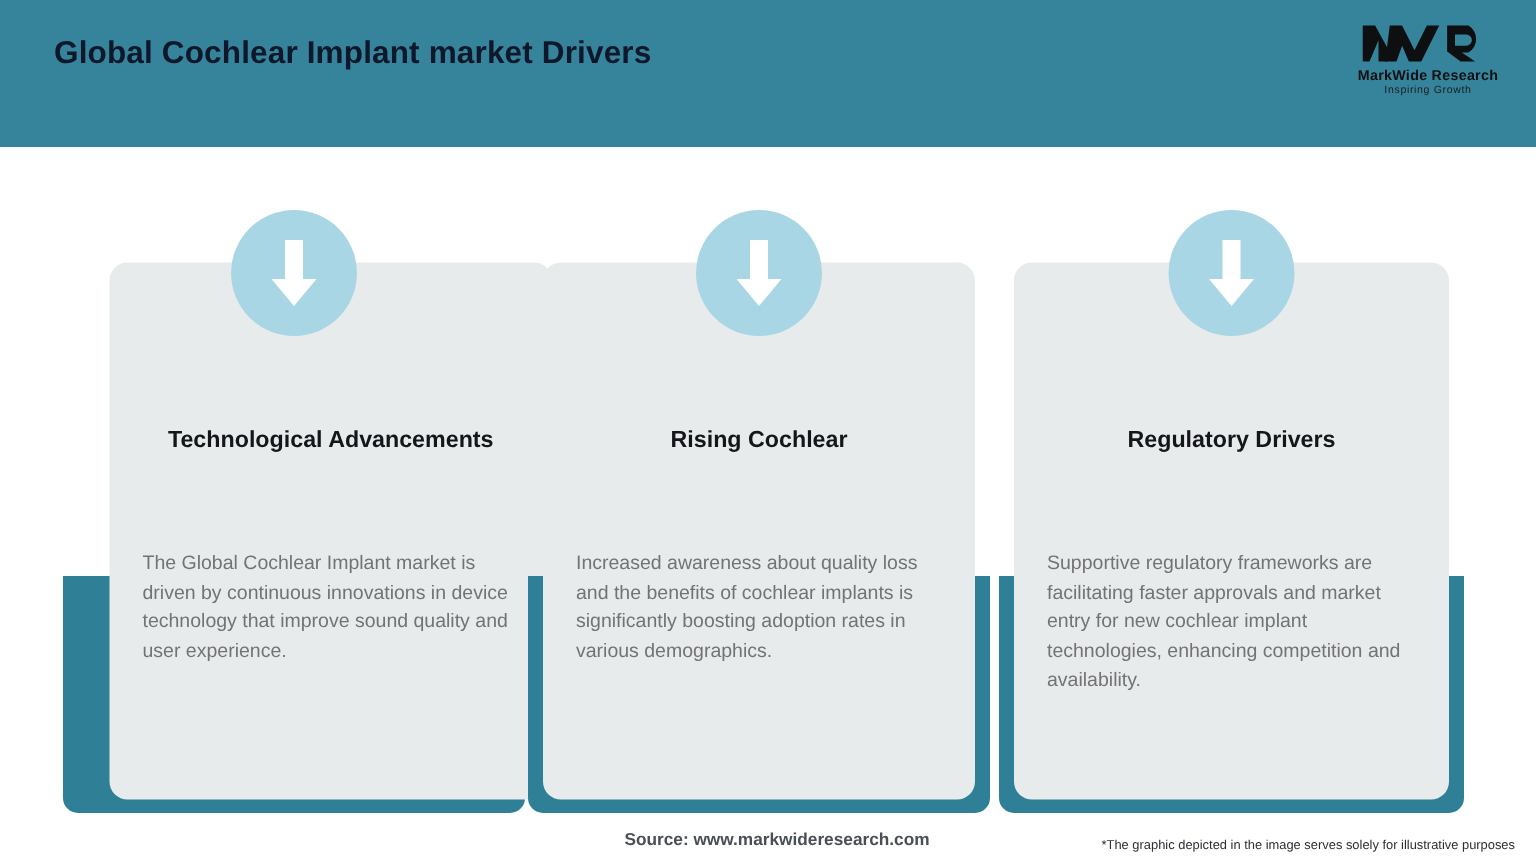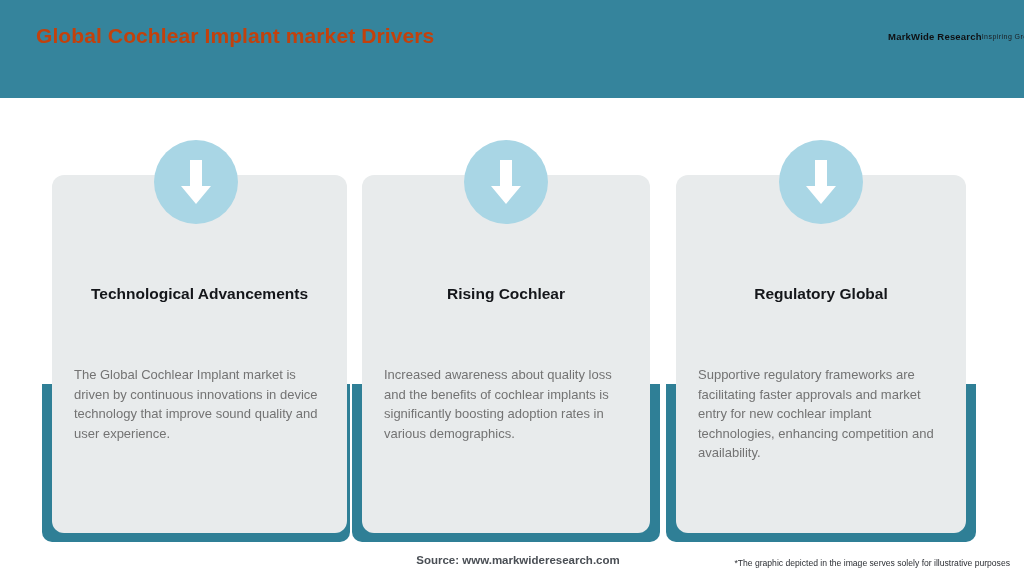--- a/index.html
+++ b/index.html
@@ -34,35 +34,36 @@
     height: 98px;
     background: #35849c;
   }
 
   .header-title {
     position: absolute;
     left: 36px;
     top: 24px;
     font-size: 21px;
     font-weight: bold;
-    color: #c2410c;
+    color: #0f172a;
     letter-spacing: 0.1px;
     white-space: nowrap;
   }
 
   
   .logo {
     position: absolute;
-    right: 8px;
+    right: 20px;
     top: 8px;
     width: 104px;
     height: 56px;
     display: flex;
+    flex-direction: column;
     align-items: center;
-    justify-content: center;
+    justify-content: flex-end;
   }
   .logo-mark {
     width: 92px;
     height: 30px;
     display: block;
   }
   .logo-name {
     font-size: 9.5px;
     font-weight: bold;
     color: #0f1012;
@@ -193,21 +194,21 @@
       </g>
     </svg>
     <div class="logo-name">MarkWide Research</div>
     <div class="logo-tagline">Inspiring Growth</div>
   </div>
 
   <div class="cards">
 
     <div class="card-group" style="left:42px; width:308px;">
       <div class="card-frame" style="width:308px;"></div>
-      <div class="card" style="width:295px;">
+      <div class="card" style="width:295px;margin-left:21px;">
         <div class="card-title">Technological Advancements</div>
         <div class="card-body">The Global Cochlear Implant market is driven by continuous innovations in device technology that improve sound quality and user experience.</div>
       </div>
       <div class="card-icon" style="left:112px;">
         <svg class="arrow-svg" viewBox="0 0 34 48">
           <polygon points="11,2 23,2 23,28 32,28 17,46 2,28 11,28" fill="#ffffff"></polygon>
         </svg>
       </div>
     </div>
 
@@ -220,21 +221,21 @@
       <div class="card-icon" style="left:112px;">
         <svg class="arrow-svg" viewBox="0 0 34 48">
           <polygon points="11,2 23,2 23,28 32,28 17,46 2,28 11,28" fill="#ffffff"></polygon>
         </svg>
       </div>
     </div>
 
     <div class="card-group" style="left:666px; width:310px;">
       <div class="card-frame" style="width:310px;"></div>
       <div class="card" style="width:290px;">
-        <div class="card-title">Regulatory Global</div>
+        <div class="card-title">Regulatory Drivers</div>
         <div class="card-body">Supportive regulatory frameworks are facilitating faster approvals and market entry for new cochlear implant technologies, enhancing competition and availability.</div>
       </div>
       <div class="card-icon" style="left:113px;">
         <svg class="arrow-svg" viewBox="0 0 34 48">
           <polygon points="11,2 23,2 23,28 32,28 17,46 2,28 11,28" fill="#ffffff"></polygon>
         </svg>
       </div>
     </div>
 
   </div>

